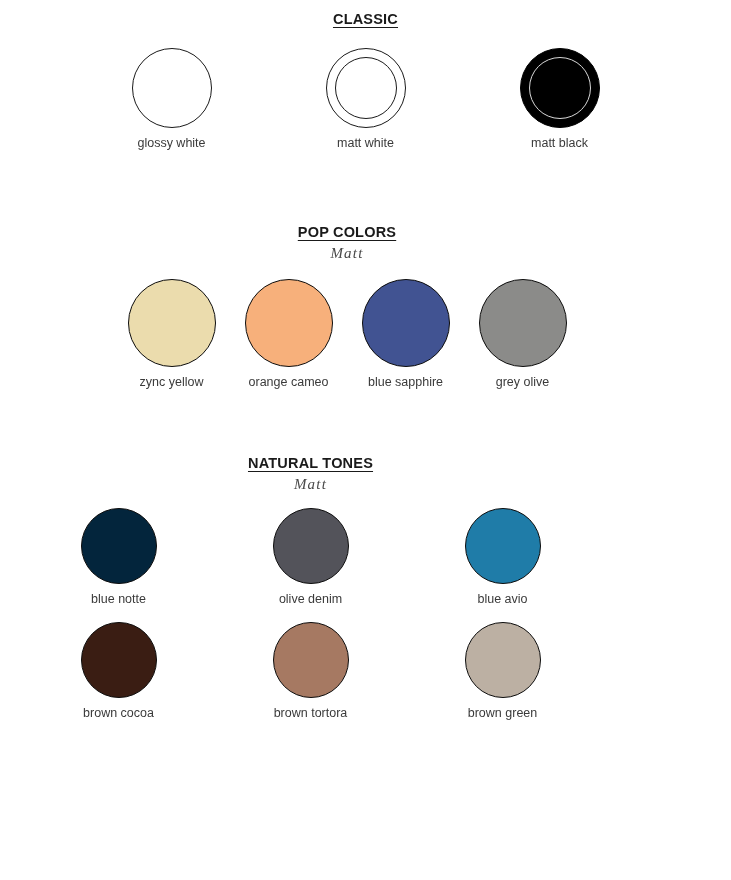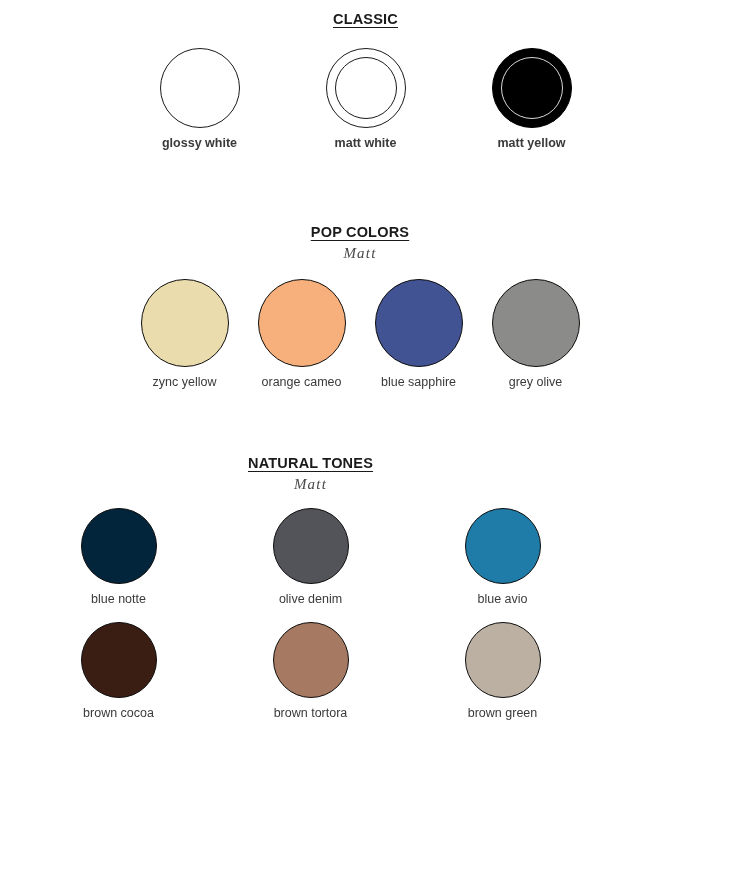--- a/index.html
+++ b/index.html
@@ -96,24 +96,24 @@
     margin-top: 8px;
     font-size: 12.5px;
     color: #3a3a3a;
     text-align: center;
     white-space: nowrap;
     line-height: 1.2;
   }
 
   
   #classic-section { position: absolute; left: 0; top: 12px; width: 731px; }
-  #classic-section .swatch-row { margin-top: 20px; gap: 31px; font-weight: bold; }
+  #classic-section .swatch-row { margin-top: 20px; gap: 59px; }
   #classic-section .swatch { width: 135px; }
 
-  #pop-section { position: absolute; left: 13px; top: 225px; width: 694px; }
+  #pop-section { position: absolute; left: 0; top: 225px; width: 694px; }
   #pop-section .swatch-row { margin-top: 18px; }
   #pop-section .swatch { width: 117px; }
 
   #natural-section { position: absolute; left: 0; top: 456px; width: 621px; }
   #natural-section .swatch-row { margin-top: 16px; gap: 57px; }
   #natural-section .swatch-row + .swatch-row { margin-top: 15px; }
   #natural-section .swatch { width: 135px; }
 </style>
 </head>
 <body>
@@ -140,21 +140,21 @@
         </div>
         <div class="swatch-label">matt white</div>
       </div>
 
       <div class="swatch">
         <div class="disc-wrap">
           <div class="disc" style="width:80px;height:80px;background:#000000;border:1.4px solid #000000;">
             <span class="inner-ring" style="width:62px;height:62px;border:1.4px solid #d8d8d8;background:#000000;"></span>
           </div>
         </div>
-        <div class="swatch-label">matt yellow</div>
+        <div class="swatch-label">matt black</div>
       </div>
 
     </div>
   </section>
 
   <section class="section" id="pop-section">
     <div class="section-title">POP COLORS</div>
     <div class="section-subtitle">Matt</div>
 
     <div class="swatch-row">

